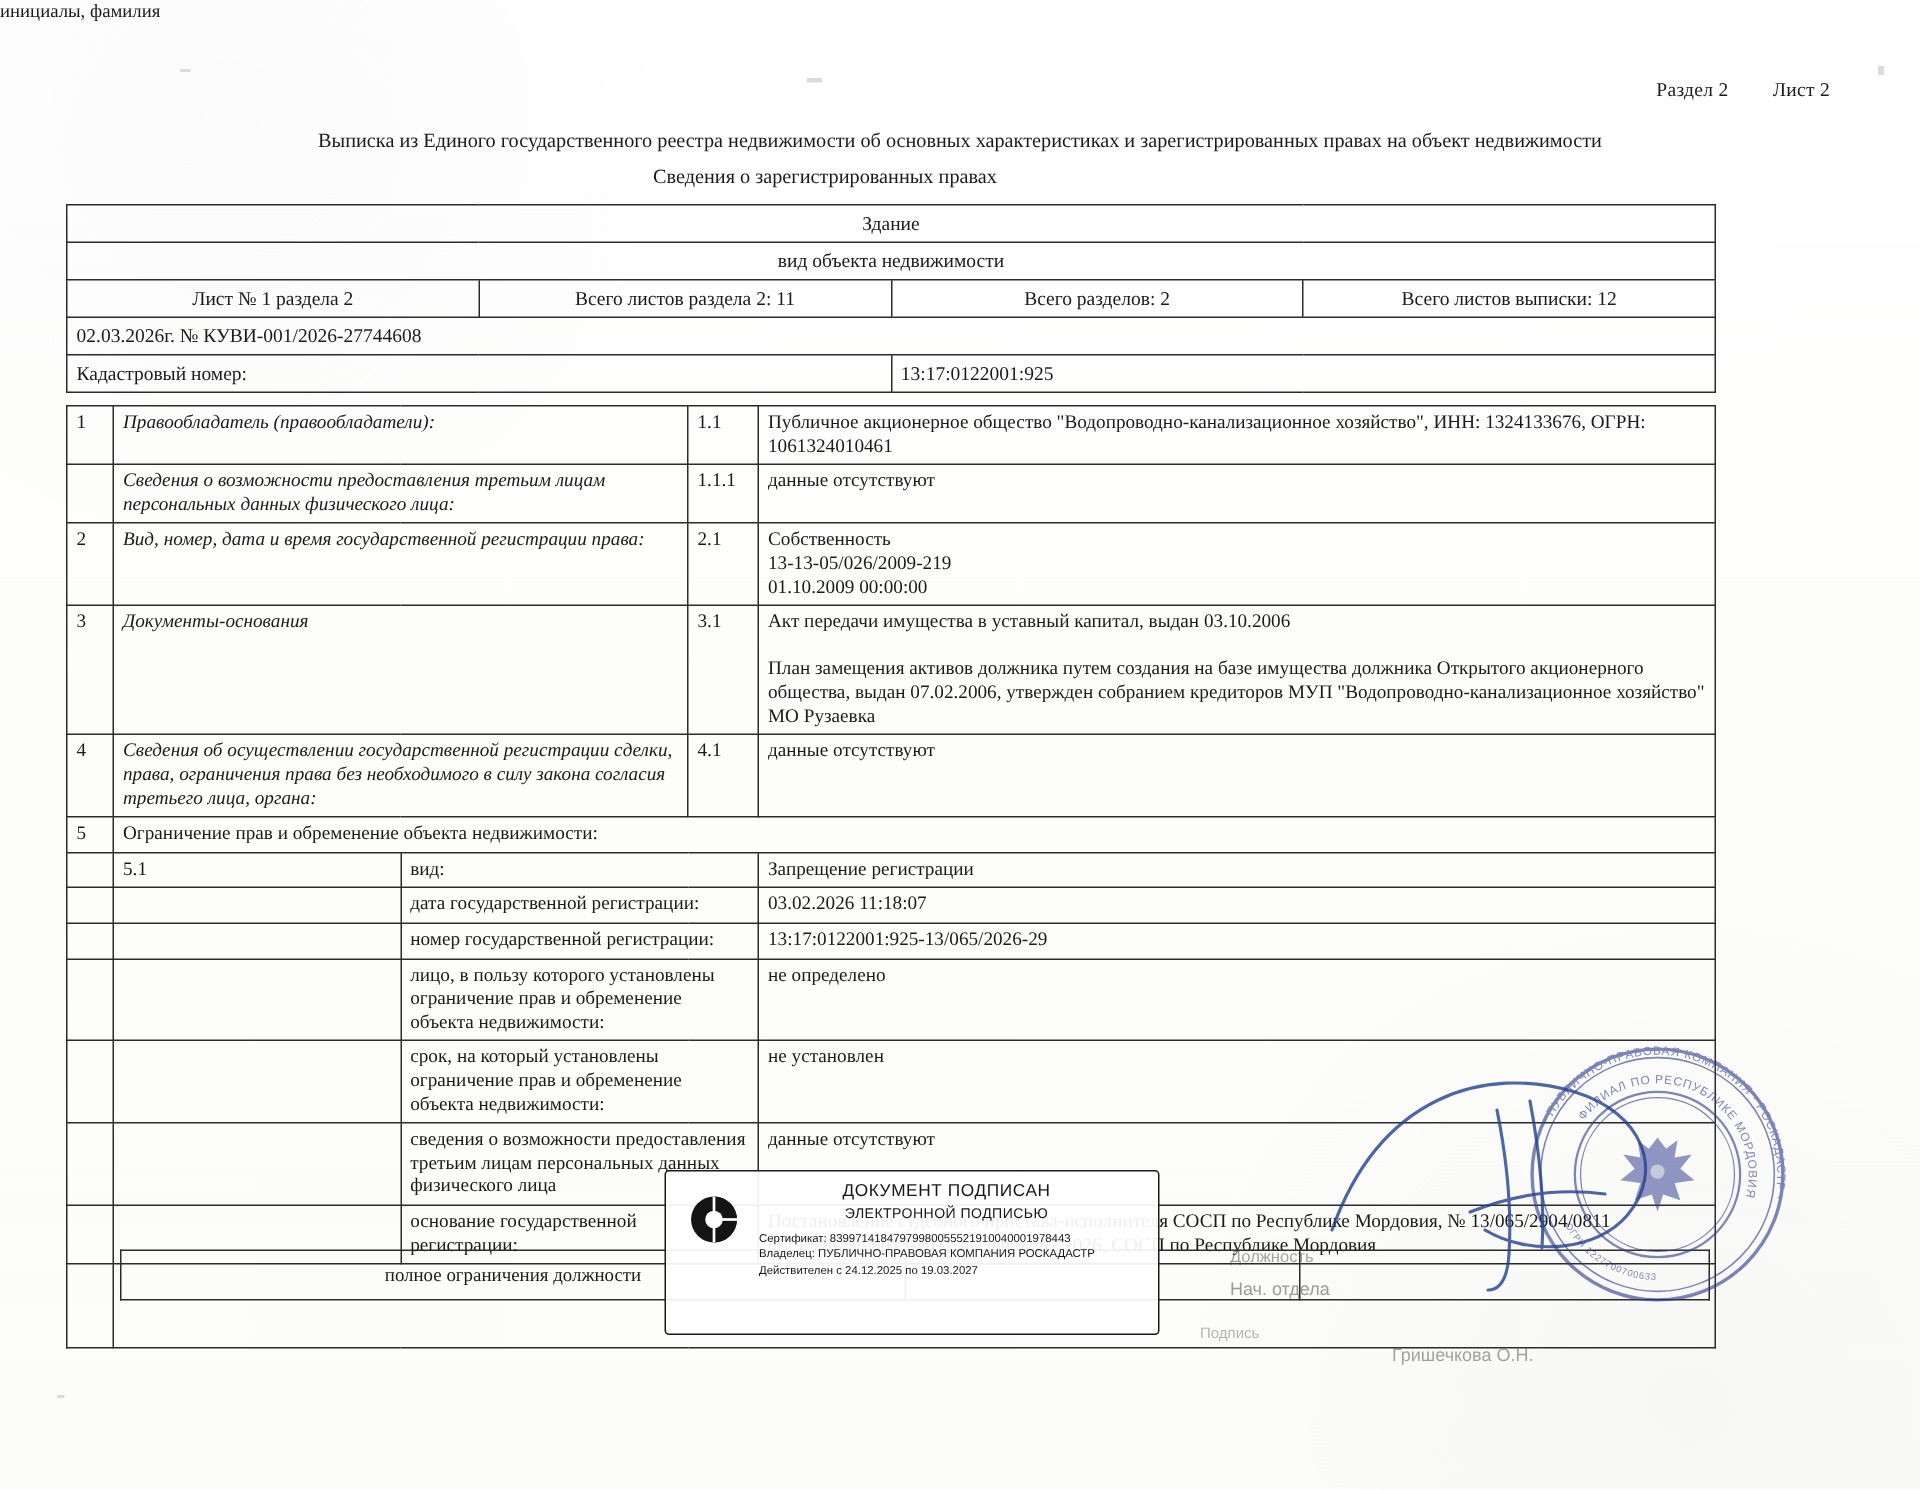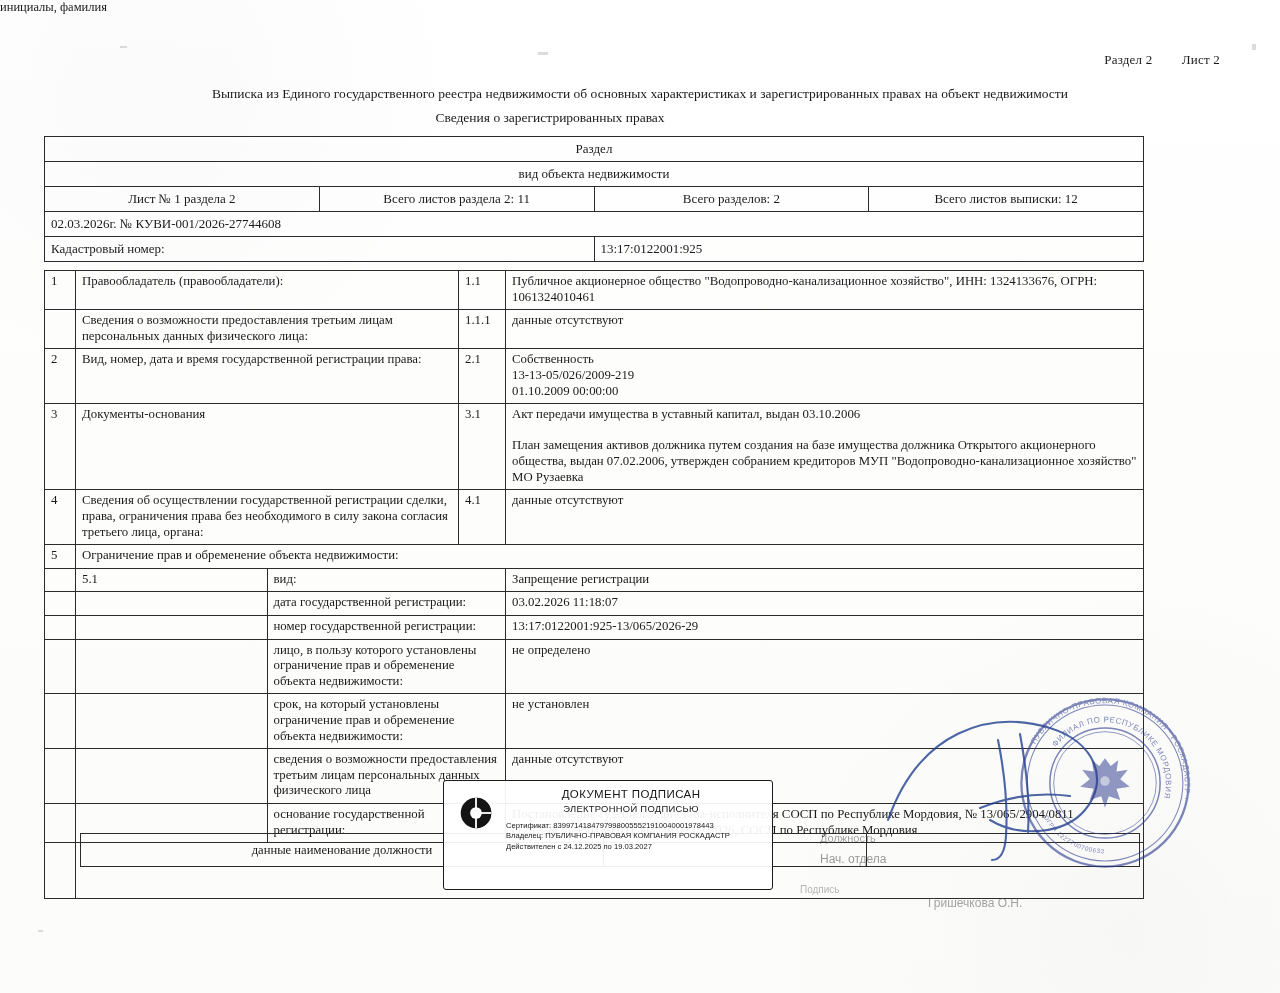--- a/index.html
+++ b/index.html
@@ -88,21 +88,21 @@
     table-layout: fixed;
   }
   .main-table td {
     border: 1px solid #2b2b2b;
     padding: 3px 6px 4px 6px;
     vertical-align: top;
     line-height: 1.22;
   }
   .num-col  { width: 18px;  text-align: left; }
   .sub-col  { width: 34px;  text-align: left; }
-  .lbl-col  { width: 370px; }
+  .lbl-col  { width: 370px; font-style: italic; }
   .idx-col  { width: 34px; }
   .val-col  { }
 
   .sub-label-col { width: 318px; }
 
   
   .sig-table {
     position: absolute;
     left: 80px;
     top: 833px;
@@ -209,21 +209,21 @@
     <span>Раздел 2</span>
     <span>Лист 2</span>
   </div>
 
   <div class="title-line">Выписка из Единого государственного реестра недвижимости об основных характеристиках и зарегистрированных правах на объект недвижимости</div>
   <div class="subtitle-line">Сведения о зарегистрированных правах</div>
 
   <table class="top-table">
     <tbody>
         <tr>
-      <td colspan="4" class="ctr">Раздел</td>
+      <td colspan="4" class="ctr">Здание</td>
     </tr>
     <tr>
       <td colspan="4" class="ctr">вид объекта недвижимости</td>
     </tr>
     <tr>
       <td class="ctr" style="width:258px">Лист № 1 раздела 2</td>
       <td class="ctr" style="width:296px">Всего листов раздела 2: 11</td>
       <td class="ctr" style="width:256px">Всего разделов: 2</td>
       <td class="ctr">Всего листов выписки: 12</td>
     </tr>
@@ -330,21 +330,21 @@
     <tr>
       <td class="num-col" style="height:48px"></td>
       <td colspan="4"></td>
     </tr>
   </tbody>
     </table>
 
   <table class="sig-table">
     <tbody>
         <tr>
-      <td style="width:520px">данные наименование должности</td>
+      <td style="width:520px">полное ограничения должности</td>
       <td style="width:260px"></td>
       <td></td>
     </tr>
   </tbody>
     </table>
 
   <div class="faded-text faded-dolzh">Должность</div>
   <div class="faded-text faded-nach">Нач. отдела</div>
   <div class="faded-text faded-podp">Подпись</div>
   <div class="faded-text faded-fio">Гришечкова О.Н.</div>

